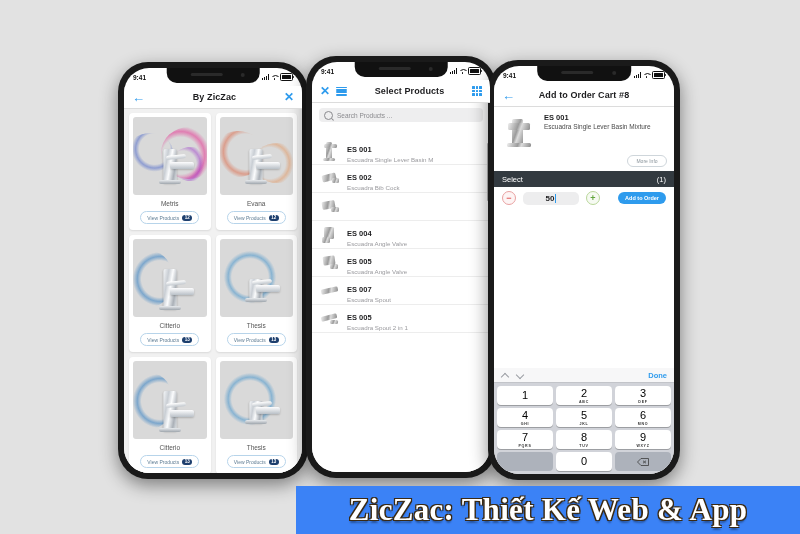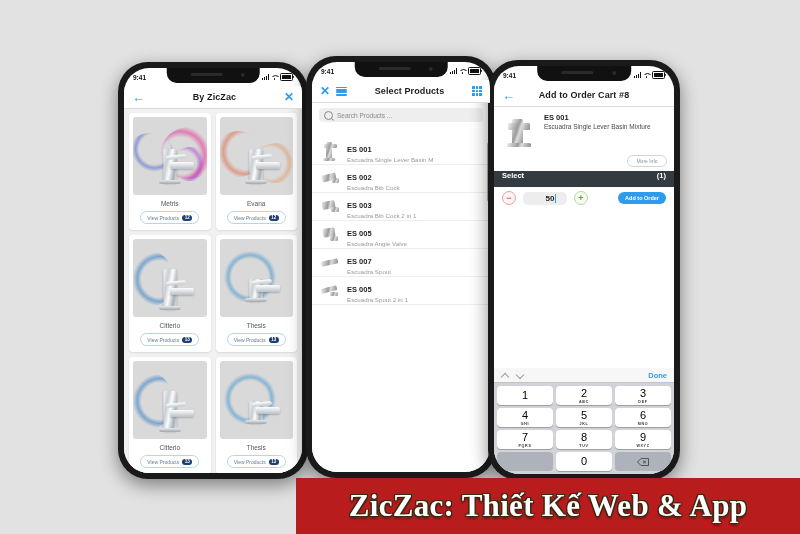--- a/index.html
+++ b/index.html
@@ -123,37 +123,37 @@
   .cart-img{width:36px;height:36px;flex:none;position:relative;background:#fff;}
   .cart-info{flex:1;min-width:0;}
   .cart-code{font-size:7.5px;font-weight:bold;color:#1d1d1f;}
   .cart-desc{font-size:6.5px;color:#4a4a4a;line-height:1.25;margin-top:1px;}
   .moreinfo{
     margin-left:auto;width:38px;height:10px;border:1px solid #cfd6db;border-radius:6px;
     display:flex;align-items:center;justify-content:center;font-size:5px;color:#8a949b;background:#fff;
   }
   .moreinfo-row{display:flex;padding:0 7px 4px;}
   .select-bar{
-    background:#333a40;color:#fff;height:16px;display:flex;
-    justify-content:space-between;padding:0 8px;font-size:7.5px;font-weight:bold;
+    background:#333a40;color:#fff;height:16px;display:flex;align-items:center;
+    justify-content:space-between;padding:0 8px;font-size:7.5px;
   }
   .price-row{
     display:flex;align-items:center;background:#fff;padding:4px 8px 2px;gap:10px;
     border-bottom:1px solid #efefef;position:relative;
   }
   .price-lbl{font-size:6.5px;color:#6b6b6b;width:34px;}
   .price-val{font-size:7.5px;font-weight:bold;color:#111;}
   .price-caret{margin-left:auto;font-size:7px;color:#b9b9b9;}
   .qty-row{display:flex;align-items:center;gap:7px;padding:4px 8px 6px;background:#fff;}
   .circ{width:12px;height:12px;border-radius:50%;display:flex;align-items:center;justify-content:center;font-size:9px;line-height:1;font-weight:bold;}
   .circ.minus{border:1px solid #e8a0a0;color:#e05b5b;background:#fdf4f4;}
   .circ.plus{border:1px solid #b9d79a;color:#62a63c;background:#f6faf2;}
   .qty-field{
-    width:32px;height:13px;background:#ededee;border-radius:5px;
-    display:flex;align-items:center;justify-content:center;position:relative;padding-left:12px;
+    width:56px;height:13px;background:#ededee;border-radius:5px;
+    display:flex;align-items:center;justify-content:center;position:relative;
   }
   .qty-val{font-size:8px;font-weight:bold;color:#1d1d1f;}
   .caret{display:inline-block;width:1px;height:9px;background:#2e9bed;margin-left:1px;}
   .add-btn{
     margin-left:auto;background:#2e9bed;color:#fff;border-radius:8px;
     height:12px;padding:0 7px;display:flex;align-items:center;font-size:5.5px;font-weight:bold;
   }
   
   .kb{position:absolute;left:0;right:0;bottom:0;background:#d1d3d9;}
   .kb-top{
@@ -172,22 +172,22 @@
   }
   .key .num{font-size:11px;color:#000;line-height:1;}
   .key .sub{font-size:3.6px;letter-spacing:.7px;color:#333;margin-top:1px;font-weight:bold;}
   .key.blank{background:transparent;box-shadow:none;}
   .key.fn{background:#adb2bb;box-shadow:none;}
   .del{width:12px;height:8px;position:relative;}
   .del svg{display:block;}
 
   
   .banner{
-    position:absolute;left:296px;bottom:0;width:504px;height:56px;
-    background:#b91c1c;display:flex;align-items:center;justify-content:center;
+    position:absolute;left:296px;bottom:0;width:504px;height:48px;
+    background:#3b82f6;display:flex;align-items:center;justify-content:center;
   }
   .banner-text{
     font-family:"Liberation Serif", serif;
     font-size:31px;font-weight:bold;color:#ffffff;letter-spacing:.3px;
     text-shadow:
       -1.3px -1.3px 0 #3a2a14, 1.3px -1.3px 0 #3a2a14,
       -1.3px  1.3px 0 #3a2a14, 1.3px  1.3px 0 #3a2a14,
        0 2.5px 2px rgba(0,0,0,.35);
   }
 </style>
@@ -428,23 +428,31 @@
             <span class="pdesc" style="display:block">Escuadra Bib Cock</span>
           </span>
         </div>
         <div class="prow">
           <span class="pthumb">
             <span class="tf">
               <span class="b1" style="left:2px;top:5px;width:13px;height:8px;transform:rotate(-10deg);"></span>
               <span class="b1" style="left:11px;top:11px;width:8px;height:5px;"></span>
             </span>
           </span>
+        </div>
+        <div class="prow">
+          <span class="pthumb">
+            <span class="tf">
+              <span class="b1" style="left:4px;top:3px;width:10px;height:12px;"></span>
+              <span class="b1" style="left:2px;top:13px;width:8px;height:6px;"></span>
+            </span>
+          </span>
           <span>
-            <span class="pcode">ES 003</span>
-            <span class="pdesc" style="display:block">Escuadra Bib Cock 2 in 1</span>
+            <span class="pcode">ES 004</span>
+            <span class="pdesc" style="display:block">Escuadra Angle Valve</span>
           </span>
         </div>
         <div class="prow">
           <span class="pthumb">
             <span class="tf">
               <span class="b1" style="left:3px;top:4px;width:12px;height:9px;transform:rotate(-8deg);"></span>
               <span class="b1" style="left:10px;top:12px;width:8px;height:5px;"></span>
             </span>
           </span>
           <span>

